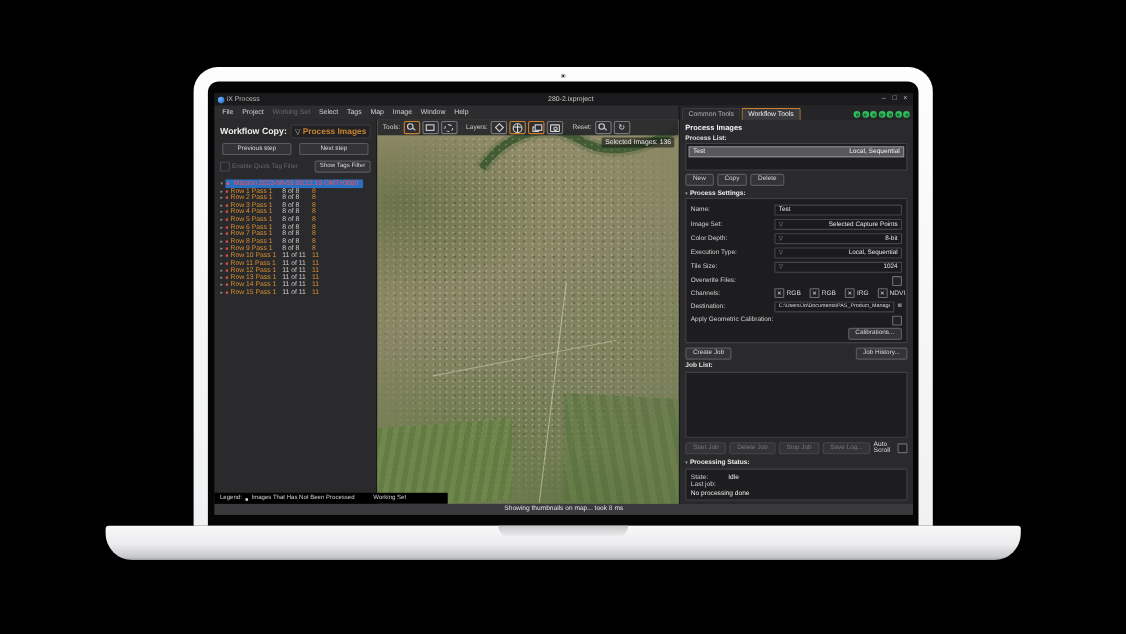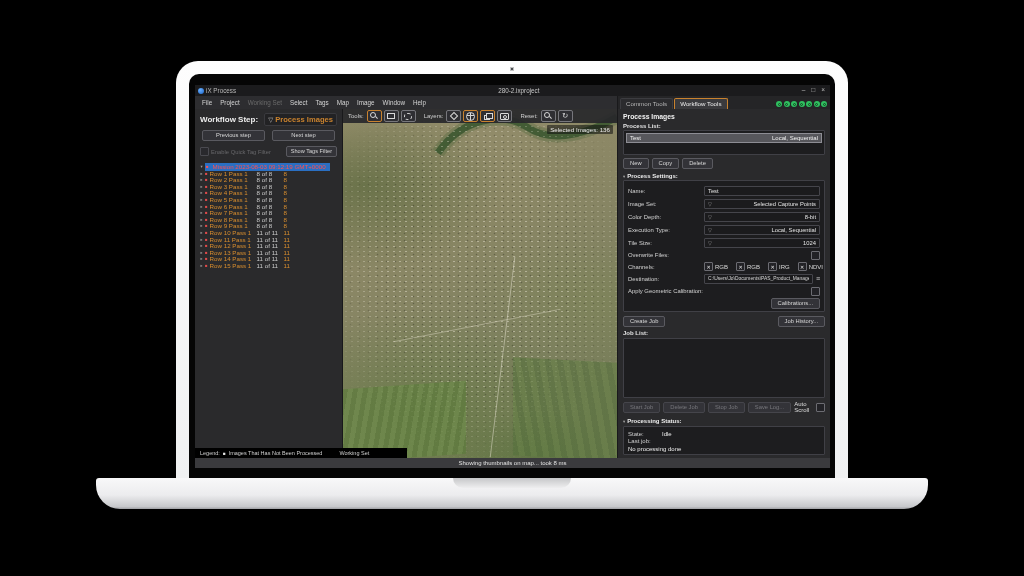--- a/index.html
+++ b/index.html
@@ -219,21 +219,21 @@
           <span class="gicon"></span>
           <span class="gicon"></span>
         </span>
       </div>
     </div>
 
     <div class="content">
 
       <div class="lpanel">
         <div class="wf-head">
-          <span class="wf-label">Workflow Step:</span>
+          <span class="wf-label">Workflow Copy:</span>
           <span class="wf-value">
             <span class="wf-funnel">▽</span>
             <span>Process Images</span>
           </span>
         </div>
         <div class="step-btns">
           <span class="btn">Previous step</span>
           <span class="btn">Next step</span>
         </div>
         <div class="filter-row">

